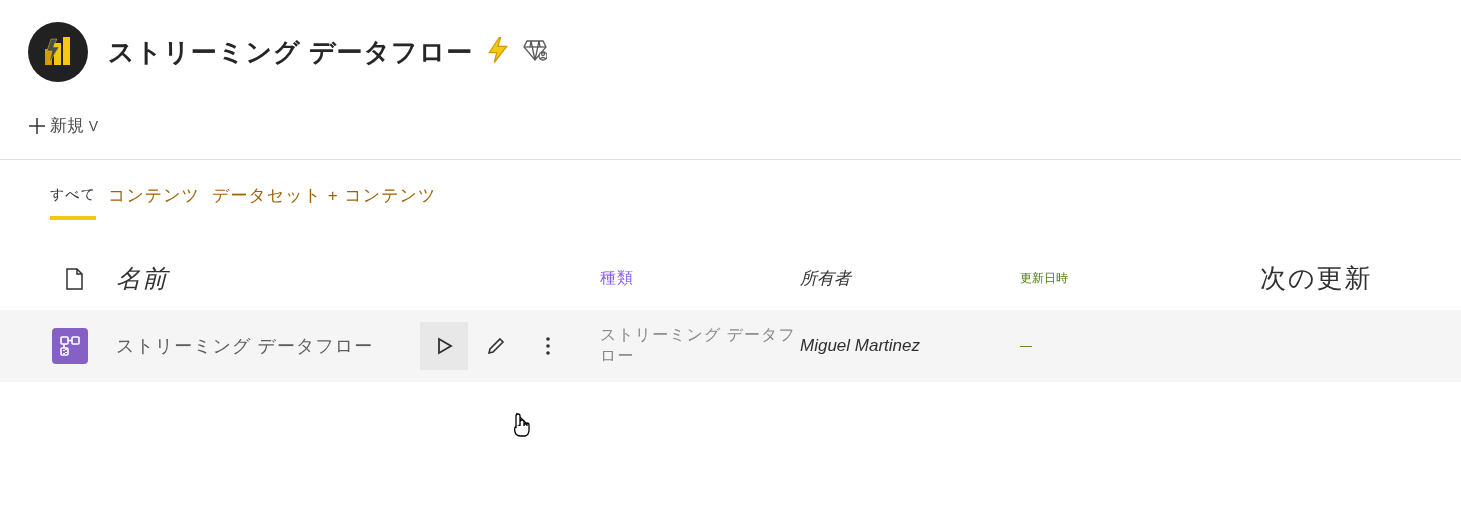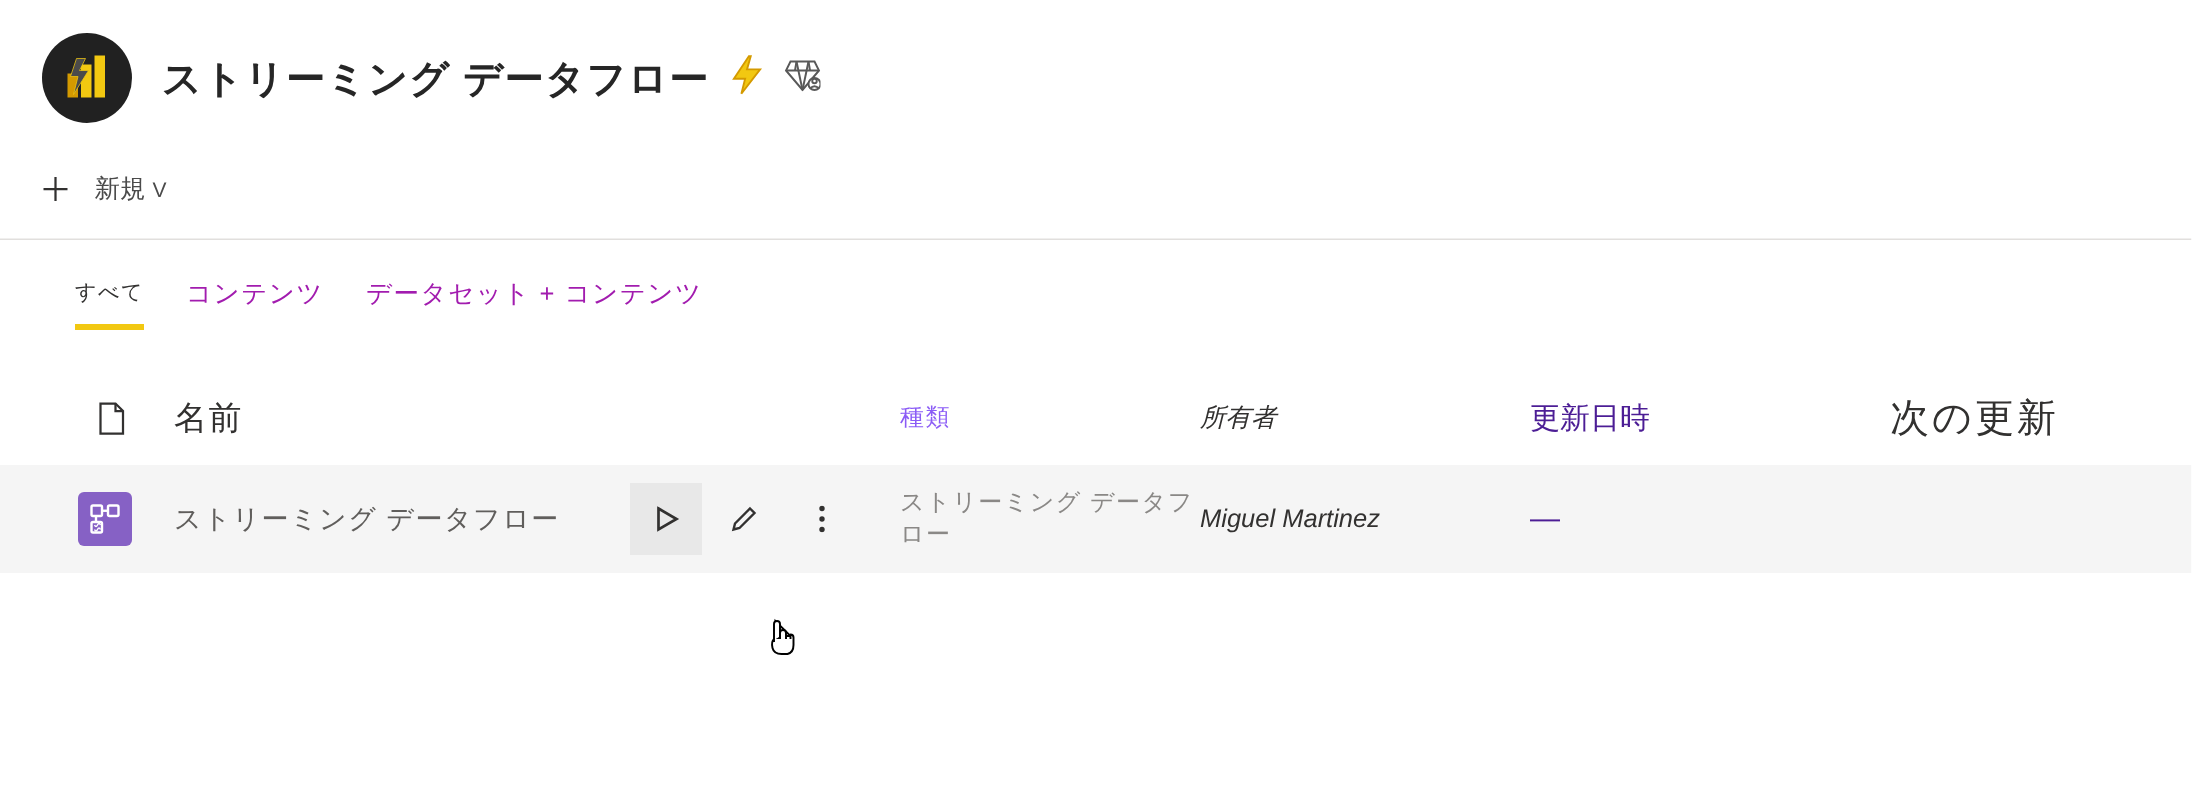--- a/index.html
+++ b/index.html
@@ -45,37 +45,37 @@
     .toolbar {
       display: flex;
       align-items: center;
       gap: 36px;
       padding: 12px 20px 22px 28px;
       border-bottom: 1px solid #e1dfdd;
     }
     .toolbar-btn {
       display: flex;
       align-items: center;
-      gap: 17px;
+      gap: 4px;
       font-size: 17px;
       color: #4b4b4b;
       cursor: pointer;
       background: none;
       border: none;
       font-family: inherit;
     }
     .tabs {
       display: flex;
       align-items: center;
-      gap: 28px;
+      gap: 12px;
       padding: 24px 50px 0 50px;
     }
     .tab {
       font-size: 17px;
-      color: #a21caf;
+      color: #a16207;
       padding-bottom: 14px;
       cursor: pointer;
       letter-spacing: 1px;
     }
     .tab.active {
       color: #323130;
       font-size: 14px;
       border-bottom: 4px solid #f2c811;
       padding-bottom: 12px;
     }
@@ -93,23 +93,23 @@
       display: flex;
       align-items: center;
       height: 72px;
       background: #f5f5f5;
     }
     .col-icon { width: 90px; display:flex; justify-content:center; padding-left: 50px;}
     .col-name { width: 330px; padding-left: 26px; font-size: 18px; letter-spacing: 1px;}
     .col-actions { width: 180px; display:flex; align-items:center; gap: 4px; }
     .col-type { width: 200px; font-size: 16px; color: #8a8886; letter-spacing: 1px;}
     .col-owner { width: 220px; font-size: 17px; color: #323130; font-style: italic; }
-    .col-updated { width: 240px; font-size: 20px; color: #4c1d95; }
+    .col-updated { width: 240px; font-size: 12px; color: #4d7c0f; }
     .col-next { flex: 1; font-size: 18px; color: #323130; padding-right: 18px;}
-    .thead .col-name { color:#323130; font-size: 22px; }
+    .thead .col-name { color:#323130; font-size: 25px; font-style: italic; }
     .thead .col-icon { padding-left: 58px; }
     .thead .col-next { font-size: 26px; letter-spacing: 2px; }
     .row-name { color: #605e5c; }
     .action-btn {
       width: 48px; height: 48px;
       display:flex; align-items:center; justify-content:center;
       cursor: pointer;
       color: #323130;
     }
     .action-btn.play { background: #e8e8e8; }

